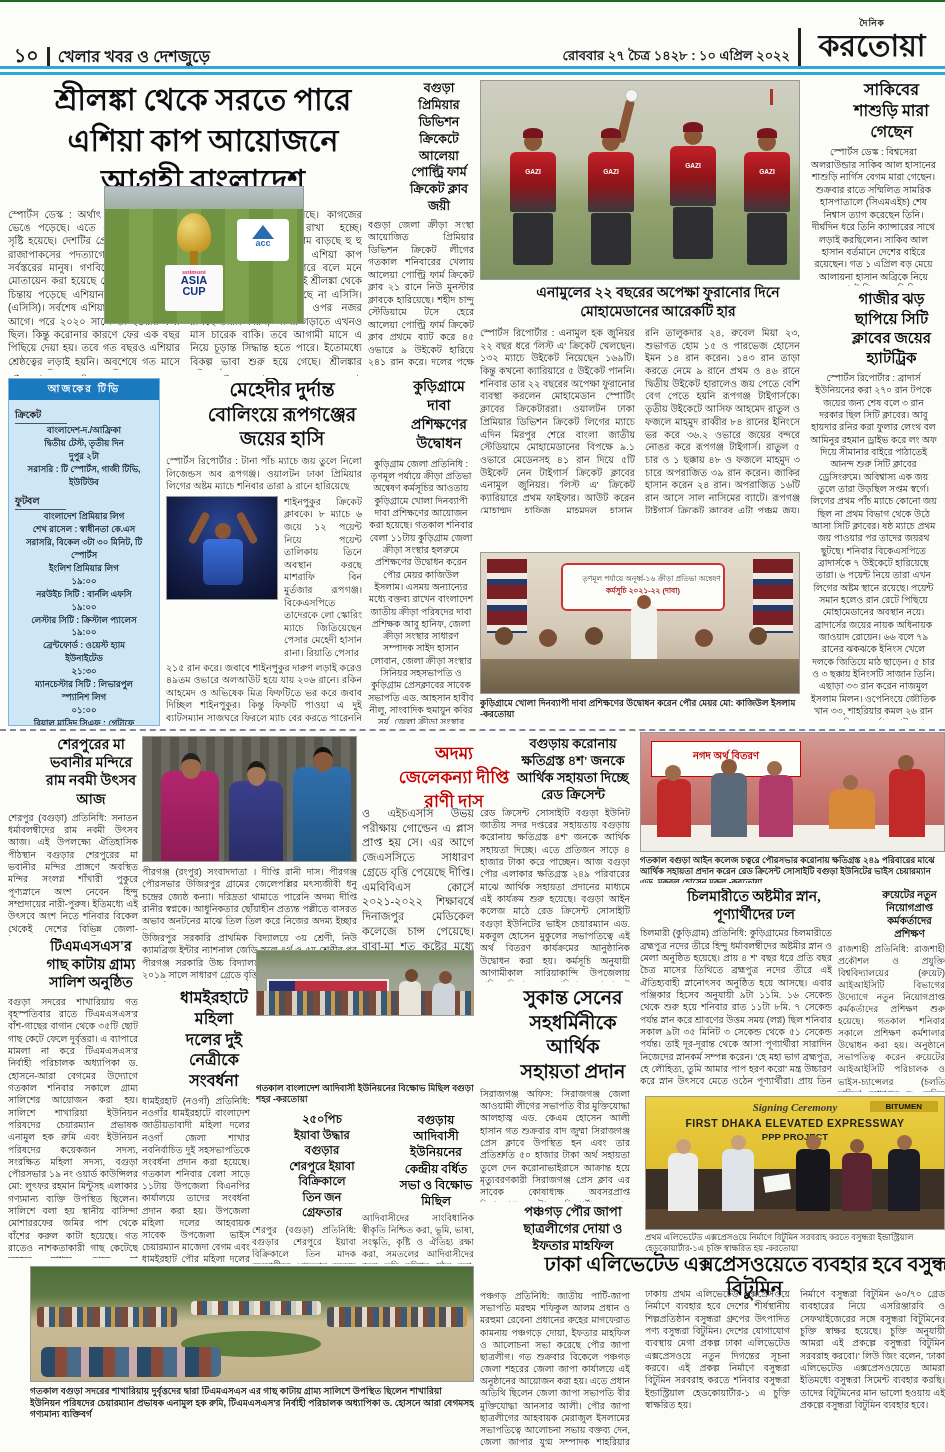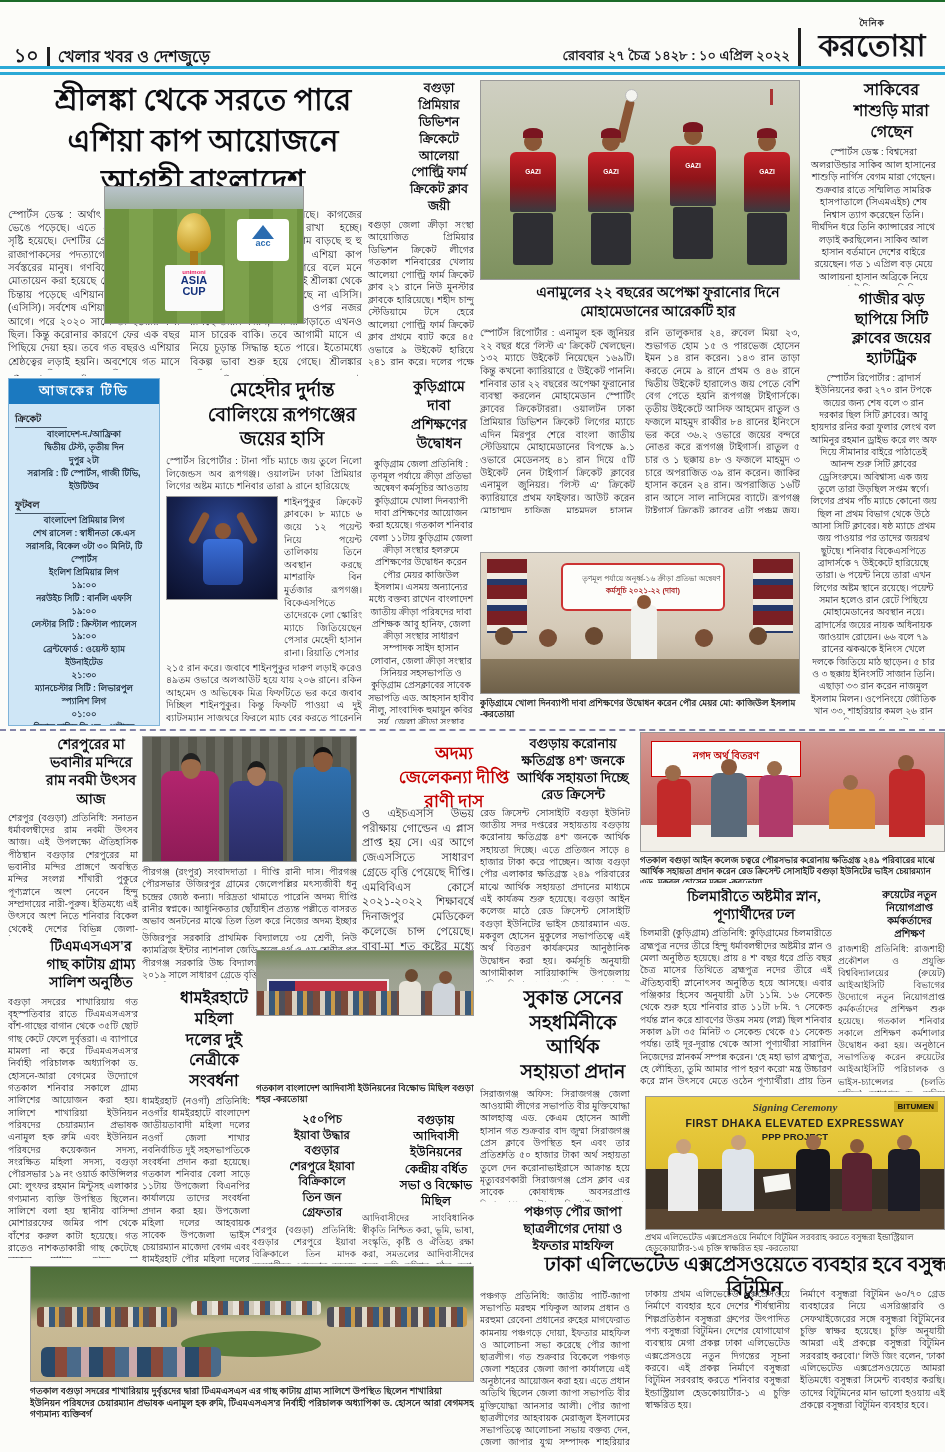--- a/index.html
+++ b/index.html
@@ -27,21 +27,21 @@
   .p-head:before{content:"";position:absolute;top:-5px;left:-1px;width:20px;height:10px;border-radius:50% 50% 0 0;background:#7a1520;}
   .player{position:absolute;bottom:0;width:60px;}
   .p-torso{width:46px;height:60px;margin:1px auto 0;border-radius:6px 6px 2px 2px;
            background:linear-gradient(180deg,#c32027 0%,#8e1419 55%,#3a3a40 100%);
            color:#fff;text-align:center;font-size:6.5px;font-weight:bold;padding-top:16px;box-sizing:border-box;}
   .p-legs{width:40px;height:52px;margin:1px auto 0;background:#2e2e33;border-radius:3px;}
   .p-arm{position:absolute;width:9px;height:44px;background:#8a5636;border-radius:4px;transform:rotate(18deg);}
   .p-ball{position:absolute;width:11px;height:11px;border-radius:50%;background:#f4f4f0;border:1px solid #bbb;}
   
   .tvbox{background:#cfe6f6;border:1px solid #7fb3d8;box-sizing:border-box;}
-  .tvhead{background:#1b79c0;color:#fff;font-weight:bold;font-size:13px;text-align:center;letter-spacing:2px;padding:2px 0;}
+  .tvhead{background:#1b79c0;color:#fff;font-weight:bold;font-size:10px;text-align:center;letter-spacing:2px;padding:2px 0;}
   .tvsec{font-size:9.5px;font-weight:bold;border-bottom:1px solid #456;display:inline-block;padding-right:26px;}
   .tvlines{font-size:8.6px;line-height:1.5;text-align:center;font-weight:bold;color:#1a2a3a;}
   .red-hl{color:#c40000;}
   .dash{border-top:2px dashed #8585a8;}
 </style>
 </head>
 <body>
 
 <div id="page">
 
@@ -313,21 +313,21 @@
   <div class="abs" style="left:480px;top:1204px;width:150px;height:46px;overflow:hidden;">
     <div class="hl center" style="font-size:13px;line-height:1.3;">পঞ্চগড় পৌর জাপা ছাত্রলীগের দোয়া ও ইফতার মাহফিল</div>
   </div>
   <div class="abs body-txt" style="left:480px;top:1290px;width:150px;height:158px;font-size:9.1px;">পঞ্চগড় প্রতিনিধি: জাতীয় পার্টি-জাপা সভাপতি মরহুম শফিকুল আলম প্রধান ও মরহুমা রেবেনা প্রধানের রুহের মাগফেরাত কামনায় পঞ্চগড়ে দোয়া, ইফতার মাহফিল ও আলোচনা সভা করেছে পৌর জাপা ছাত্রলীগ। গত শুক্রবার বিকেলে পঞ্চগড় জেলা শহরের জেলা জাপা কার্যালয়ে এই অনুষ্ঠানের আয়োজন করা হয়। এতে প্রধান অতিথি ছিলেন জেলা জাপা সভাপতি বীর মুক্তিযোদ্ধা আনসার আলী। পৌর জাপা ছাত্রলীগের আহবায়ক মেরাজুল ইসলামের সভাপতিত্বে আলোচনা সভায় বক্তব্য দেন, জেলা জাপার যুগ্ম সম্পাদক শাহরিয়ার রিপন, সাংগঠনিক সম্পাদক কামাল হোসেন পাটোয়ারী প্রমুখ।</div>
 
   <div class="abs photo" style="left:645px;top:1096px;width:300px;height:134px;background:#3a3026;">
     <div style="position:absolute;left:0;top:0;width:100%;height:72px;background:linear-gradient(180deg,#eccf45,#dfbe2e);text-align:center;">
       <div style="font-size:11px;font-style:italic;font-weight:bold;color:#3a3a3a;margin-top:4px;font-family:'Liberation Serif','DejaVu Serif',serif;">Signing Ceremony</div>
       <div style="font-size:10.5px;font-weight:bold;color:#222;margin-top:4px;letter-spacing:.5px;">FIRST DHAKA ELEVATED EXPRESSWAY</div>
       <div style="font-size:9.5px;font-weight:bold;color:#222;margin-top:2px;">PPP PROJECT</div>
-      <div style="position:absolute;right:6px;top:4px;font-size:8px;font-weight:bold;color:#111;background:#c8a820;padding:1px 4px;">BITUMEN</div>
+      <div style="position:absolute;right:6px;top:4px;font-size:8px;font-weight:bold;color:#111;background:#c8a820;padding:1px 16px;">BITUMEN</div>
     </div>
     <div style="position:absolute;left:0;bottom:0;width:100%;height:20px;background:#5a4632;"></div>
     <div style="position:absolute;left:22px;top:56px;width:30px;height:58px;background:#ececec;border-radius:7px 7px 0 0;"></div>
     <div style="position:absolute;left:30px;top:42px;width:15px;height:15px;border-radius:50%;background:#c9a07a;"></div>
     <div style="position:absolute;left:76px;top:52px;width:32px;height:62px;background:#dfe4ea;border-radius:7px 7px 0 0;"></div>
     <div style="position:absolute;left:85px;top:38px;width:15px;height:15px;border-radius:50%;background:#c9a07a;"></div>
     <div style="position:absolute;left:150px;top:52px;width:34px;height:62px;background:#16161c;border-radius:7px 7px 0 0;"></div>
     <div style="position:absolute;left:160px;top:38px;width:15px;height:15px;border-radius:50%;background:#9c6b4a;"></div>
     <div style="position:absolute;left:118px;top:78px;width:26px;height:16px;background:#f6f6f2;transform:rotate(-8deg);"></div>
     <div style="position:absolute;left:196px;top:56px;width:30px;height:58px;background:#5a2430;border-radius:7px 7px 0 0;"></div>

